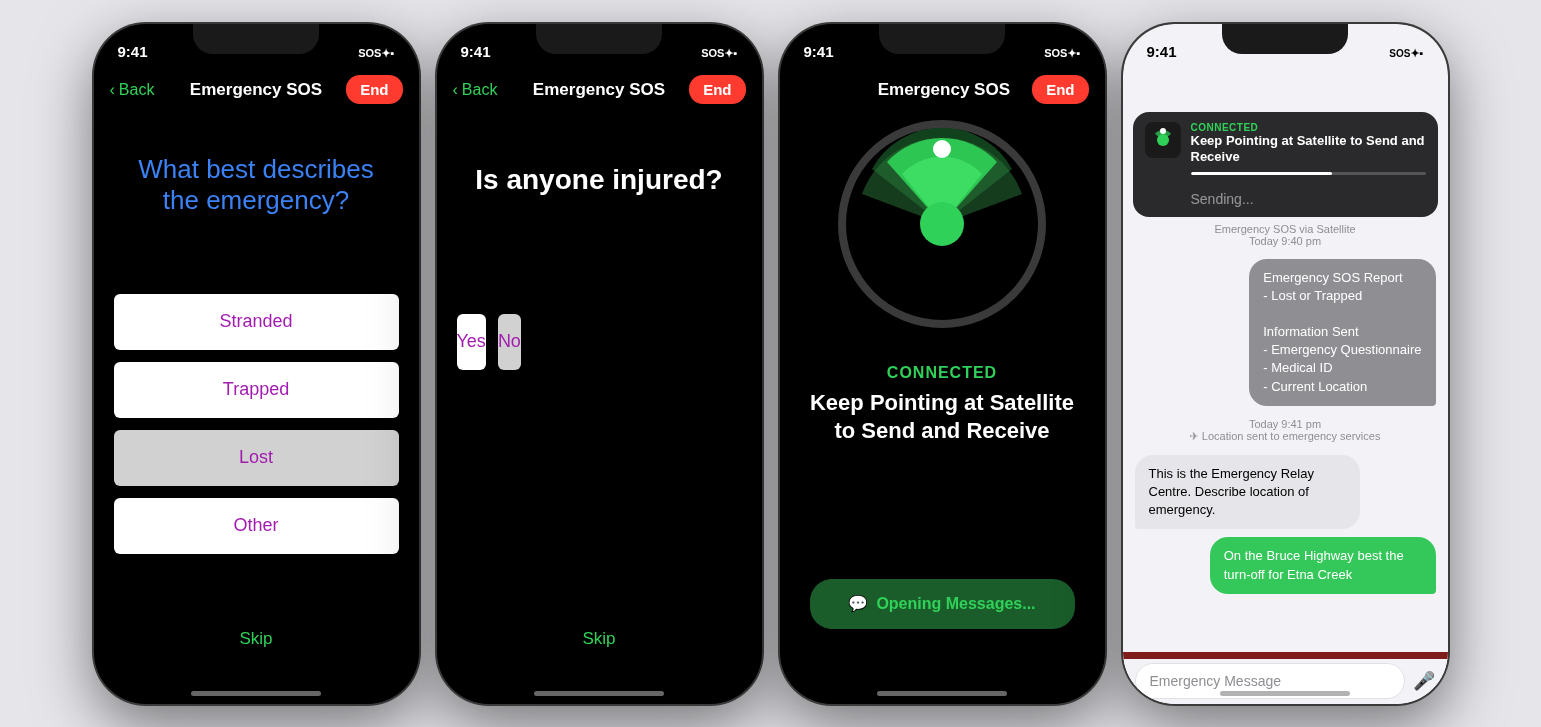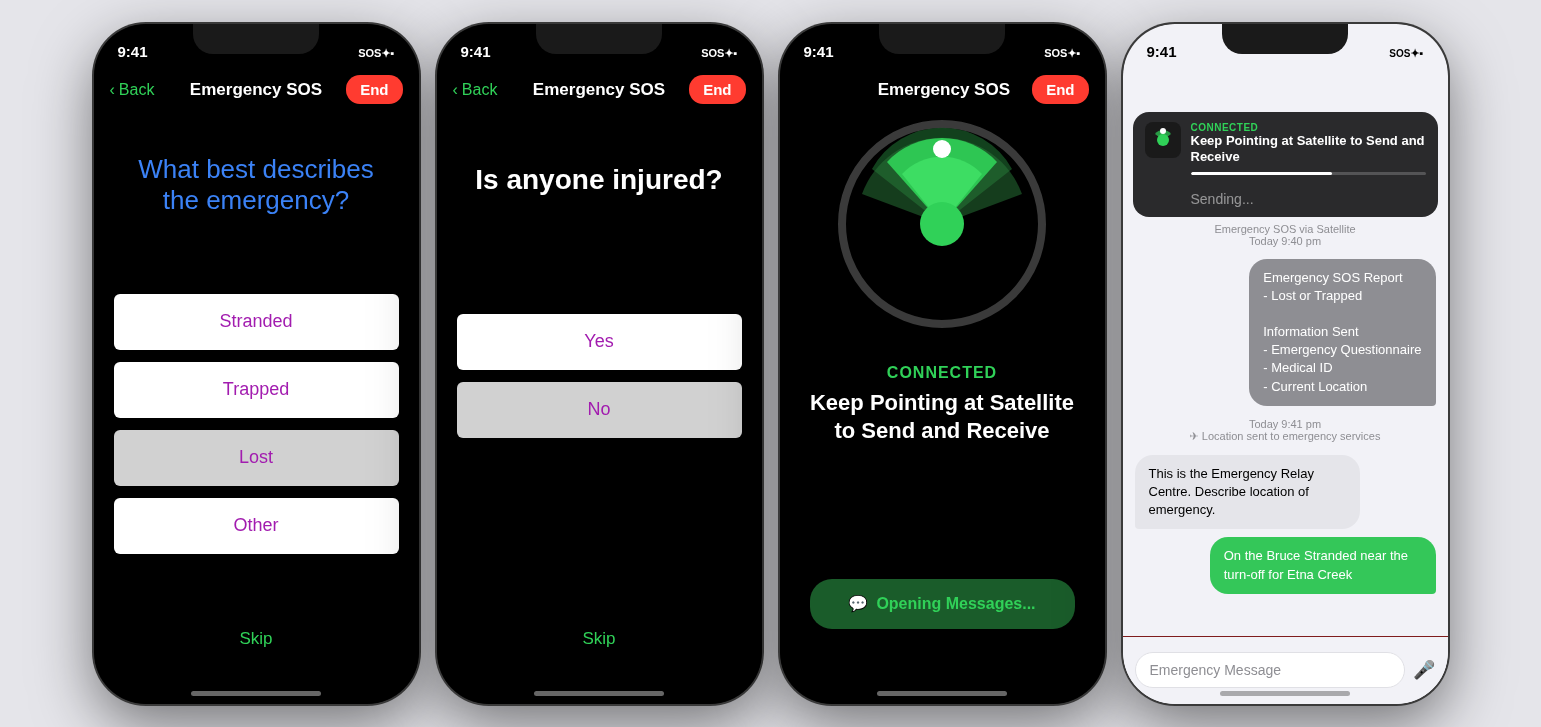--- a/index.html
+++ b/index.html
@@ -193,21 +193,21 @@
       color: #fff;
       font-size: 28px;
       font-weight: 700;
       padding: 0 12px;
     }
     .yesno-list {
       position: absolute;
       top: 290px;
       left: 20px; right: 20px;
       display: flex;
-      flex-direction: column;
+      flex-direction: row;
       gap: 12px;
     }
 
     
     .screen3 {
       background: #000;
       position: absolute;
       inset: 0;
     }
     .satellite-graphic {
@@ -363,23 +363,23 @@
       background: #34c759;
       color: #fff;
       border-bottom-right-radius: 4px;
     }
 
     
     .input-bar {
       position: absolute;
       bottom: 0;
       left: 0; right: 0;
-      height: 68px;
+      height: 52px;
       background: #f2f2f7;
-      border-top: 1px solid #7f1d1d;
+      border-top: 7px solid #7f1d1d;
       display: flex;
       align-items: center;
       padding: 14px 12px;
       gap: 8px;
     }
     .input-field {
       flex: 1;
       height: 36px;
       background: #fff;
       border: 1px solid #e0e0e5;
@@ -588,21 +588,21 @@
           </div>
         </div>
 
         <div class="messages-area">
           <div class="msg-timestamp">Emergency SOS via Satellite<br>Today 9:40 pm</div>
           <div class="msg-bubble msg-sent" style="align-self:flex-end">
             Emergency SOS Report<br>- Lost or Trapped<br><br>Information Sent<br>- Emergency Questionnaire<br>- Medical ID<br>- Current Location
           </div>
           <div class="msg-timestamp">Today 9:41 pm<br>✈ Location sent to emergency services</div>
           <div class="msg-bubble msg-received">This is the Emergency Relay Centre. Describe location of emergency.</div>
-          <div class="msg-bubble msg-sent-green" style="align-self:flex-end">On the Bruce Stranded near the turn-off for Etna Creek</div>
+          <div class="msg-bubble msg-sent-green" style="align-self:flex-end">On the Bruce Highway best the turn-off for Etna Creek</div>
         </div>
 
         <div class="input-bar">
           <div class="input-field">
             <span style="color:#8e8e93;font-size:14px">Emergency Message</span>
           </div>
           <span class="mic-icon">🎤</span>
         </div>
 
         <div class="home-indicator light-bg"></div>

